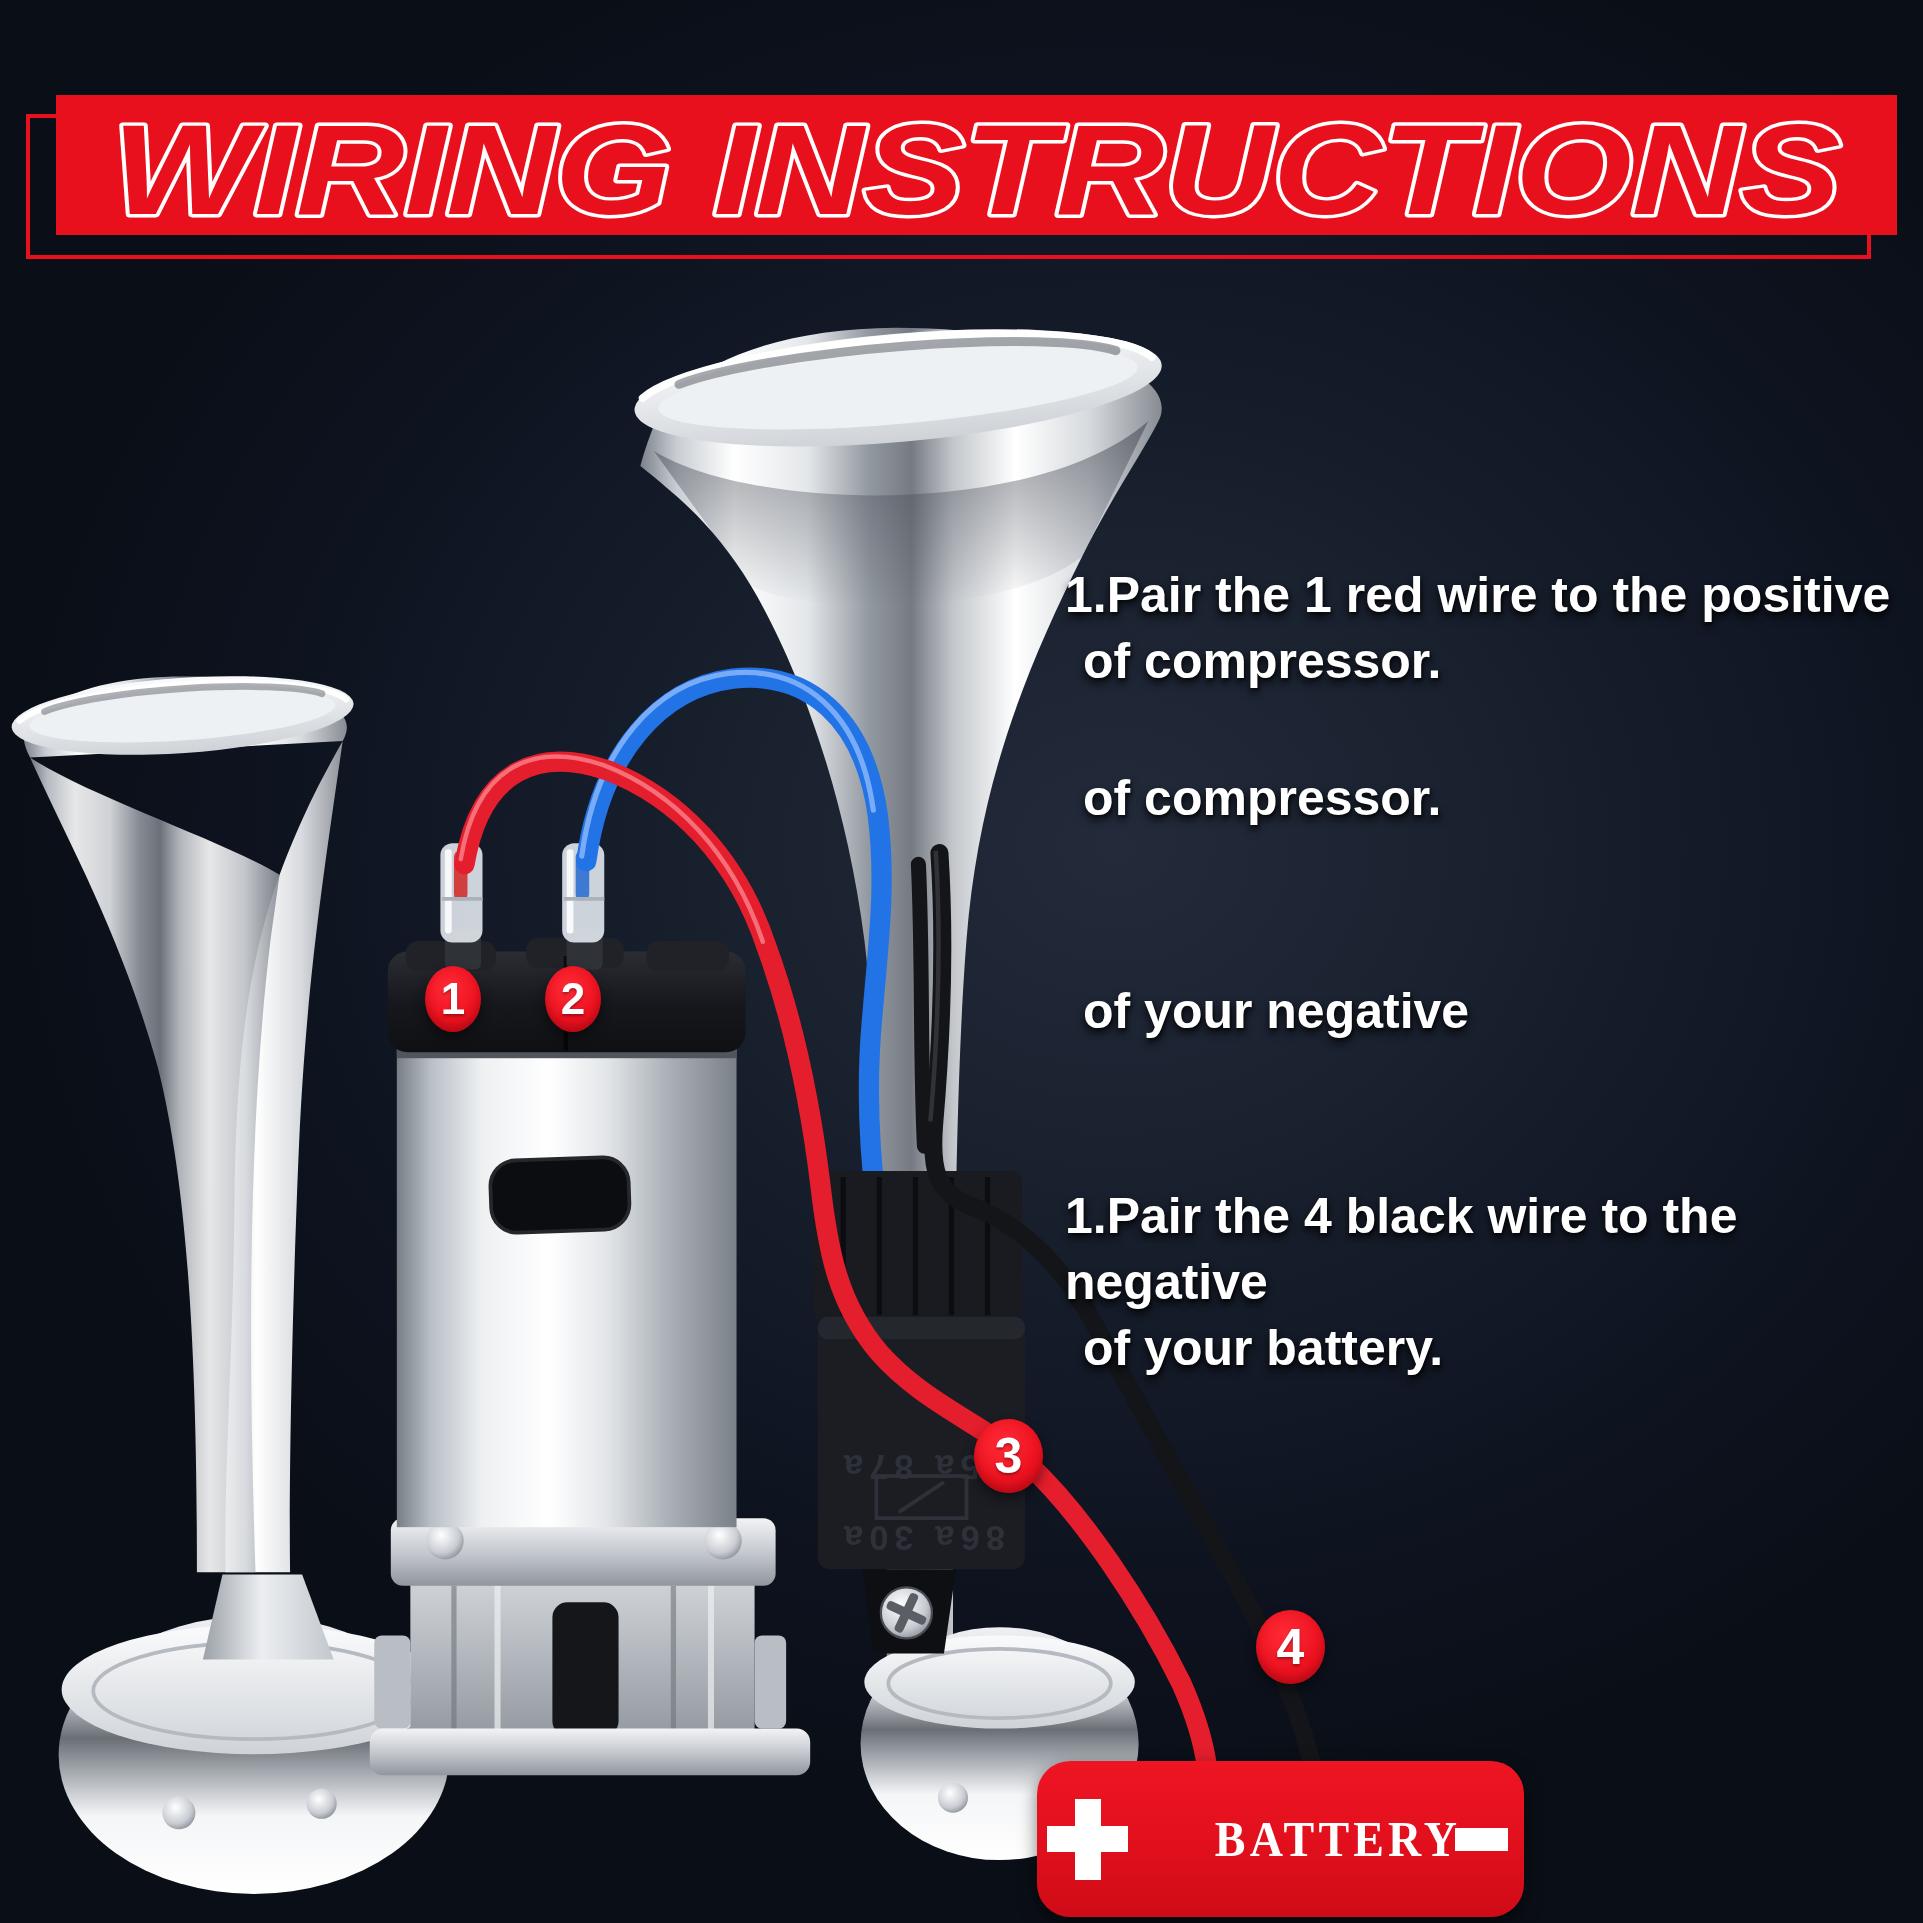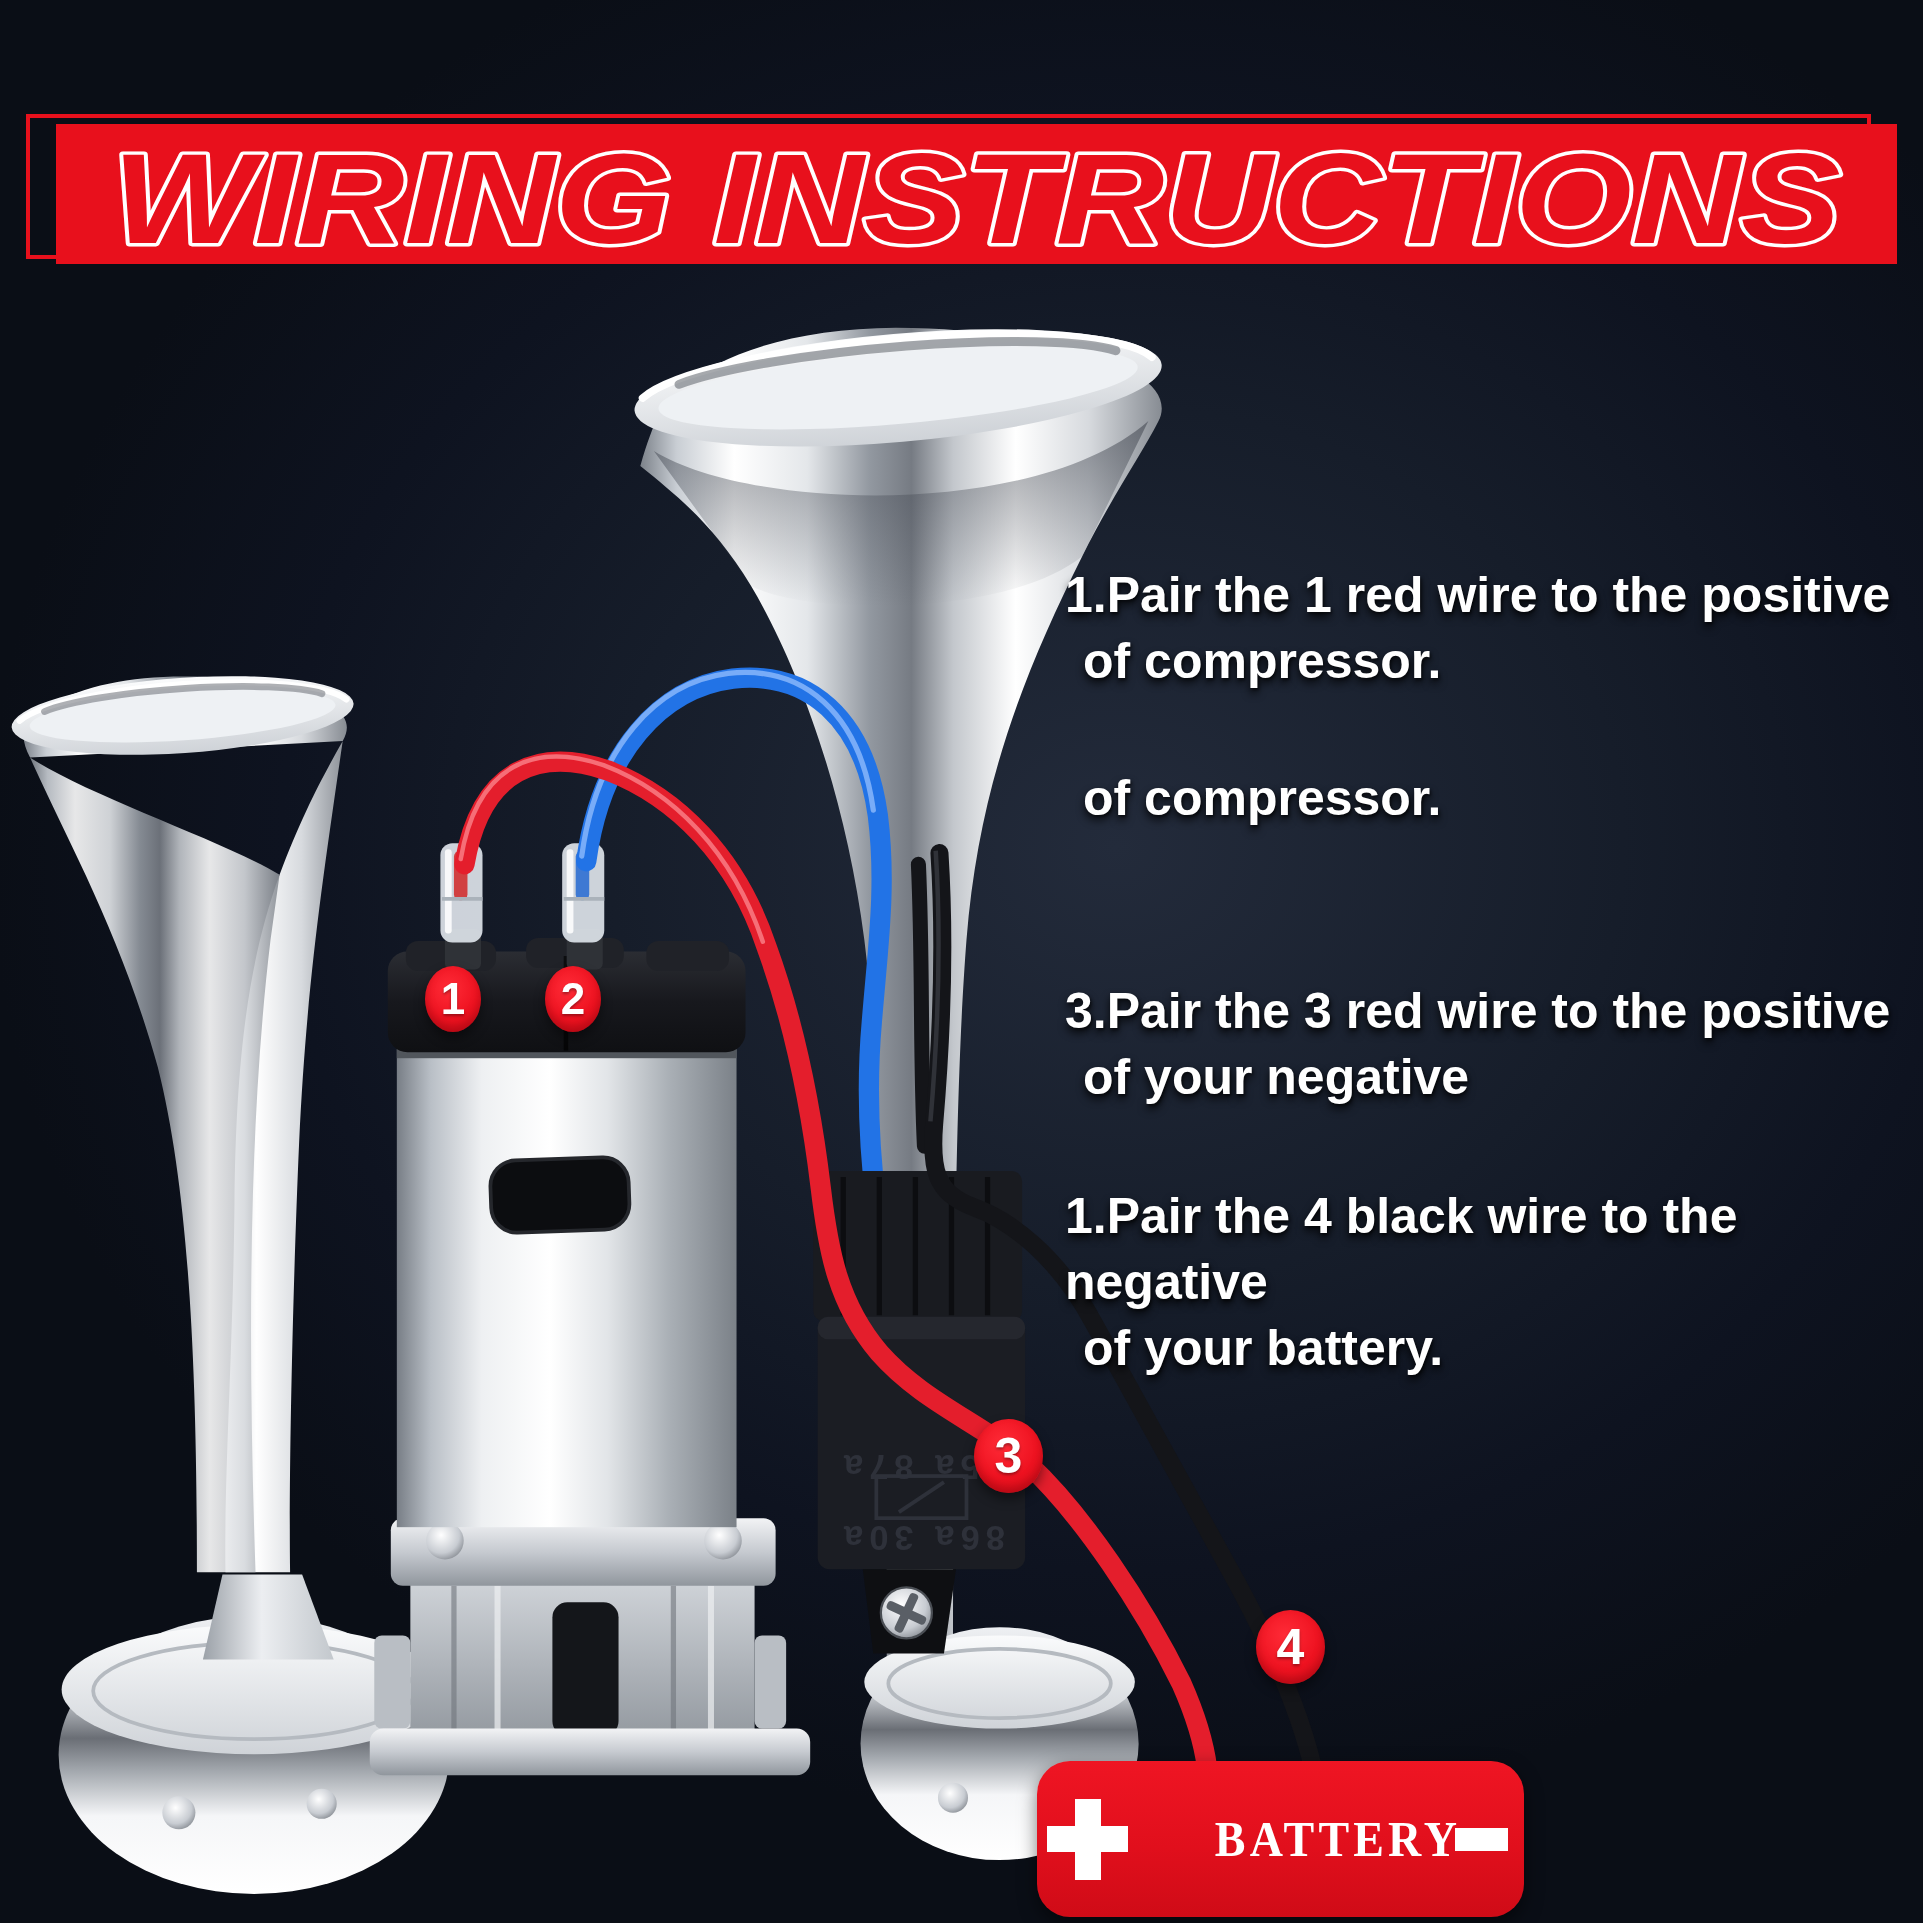--- a/index.html
+++ b/index.html
@@ -5,21 +5,21 @@
   html,body{margin:0;padding:0;background:#0a0e16;}
   .stage{position:relative;width:1924px;height:1924px;overflow:hidden;
          font-family:"Liberation Sans",sans-serif;
          background:
            radial-gradient(1127px 977px at 58% 44%, #232b3b 0%, #161d2a 45%, #0e1320 74%, #0a0e16 100%);}
   svg{position:absolute;left:0;top:0;overflow:visible;}
   .abs{position:absolute;}
 
   
   .banner-outline{left:26px;top:114px;width:1845px;height:145px;border:4.5px solid #e8101c;box-sizing:border-box;}
-  .banner-box{left:56px;top:95px;width:1841px;height:140px;background:#e8101c;margin-top:29px;}
+  .banner-box{left:56px;top:95px;width:1841px;height:140px;background:#e8101c;}
 
   
   .instr{left:1065px;width:842px;color:#ffffff;font-weight:bold;font-size:50px;line-height:66px;
          text-shadow:0 5.3px 9px rgba(0,0,0,.8), 1.5px 2.3px 3px rgba(0,0,0,.55);}
   .instr .l2{margin-left:18px;}
 
   
   .marker{border-radius:50%;display:flex;align-items:center;justify-content:center;
           background:radial-gradient(circle at 42% 34%, #ff2b37 0%, #ee1220 55%, #d60c19 100%);
           color:#fff;font-weight:bold;
@@ -248,21 +248,20 @@
   </div>
 
   <div class="abs instr" style="top:562px">
     <div class="l1">1.Pair the 1 red wire to the positive</div>
     <div class="l2">of compressor.</div>
   </div>
   <div class="abs instr" style="top:765px">
     <div class="l2">of compressor.</div>
   </div>
   <div class="abs instr" style="top:978px">
-    <div class="l1">3.Pair the 3 red wire to the positive</div>
     <div class="l2">of your negative</div>
   </div>
   <div class="abs instr" style="top:1183px">
     <div class="l1">1.Pair the 4 black wire to the negative</div>
     <div class="l2">of your battery.</div>
   </div>
 
   <div class="abs marker m12" style="left:425px;top:966px;">
     <span>1</span>
   </div>

